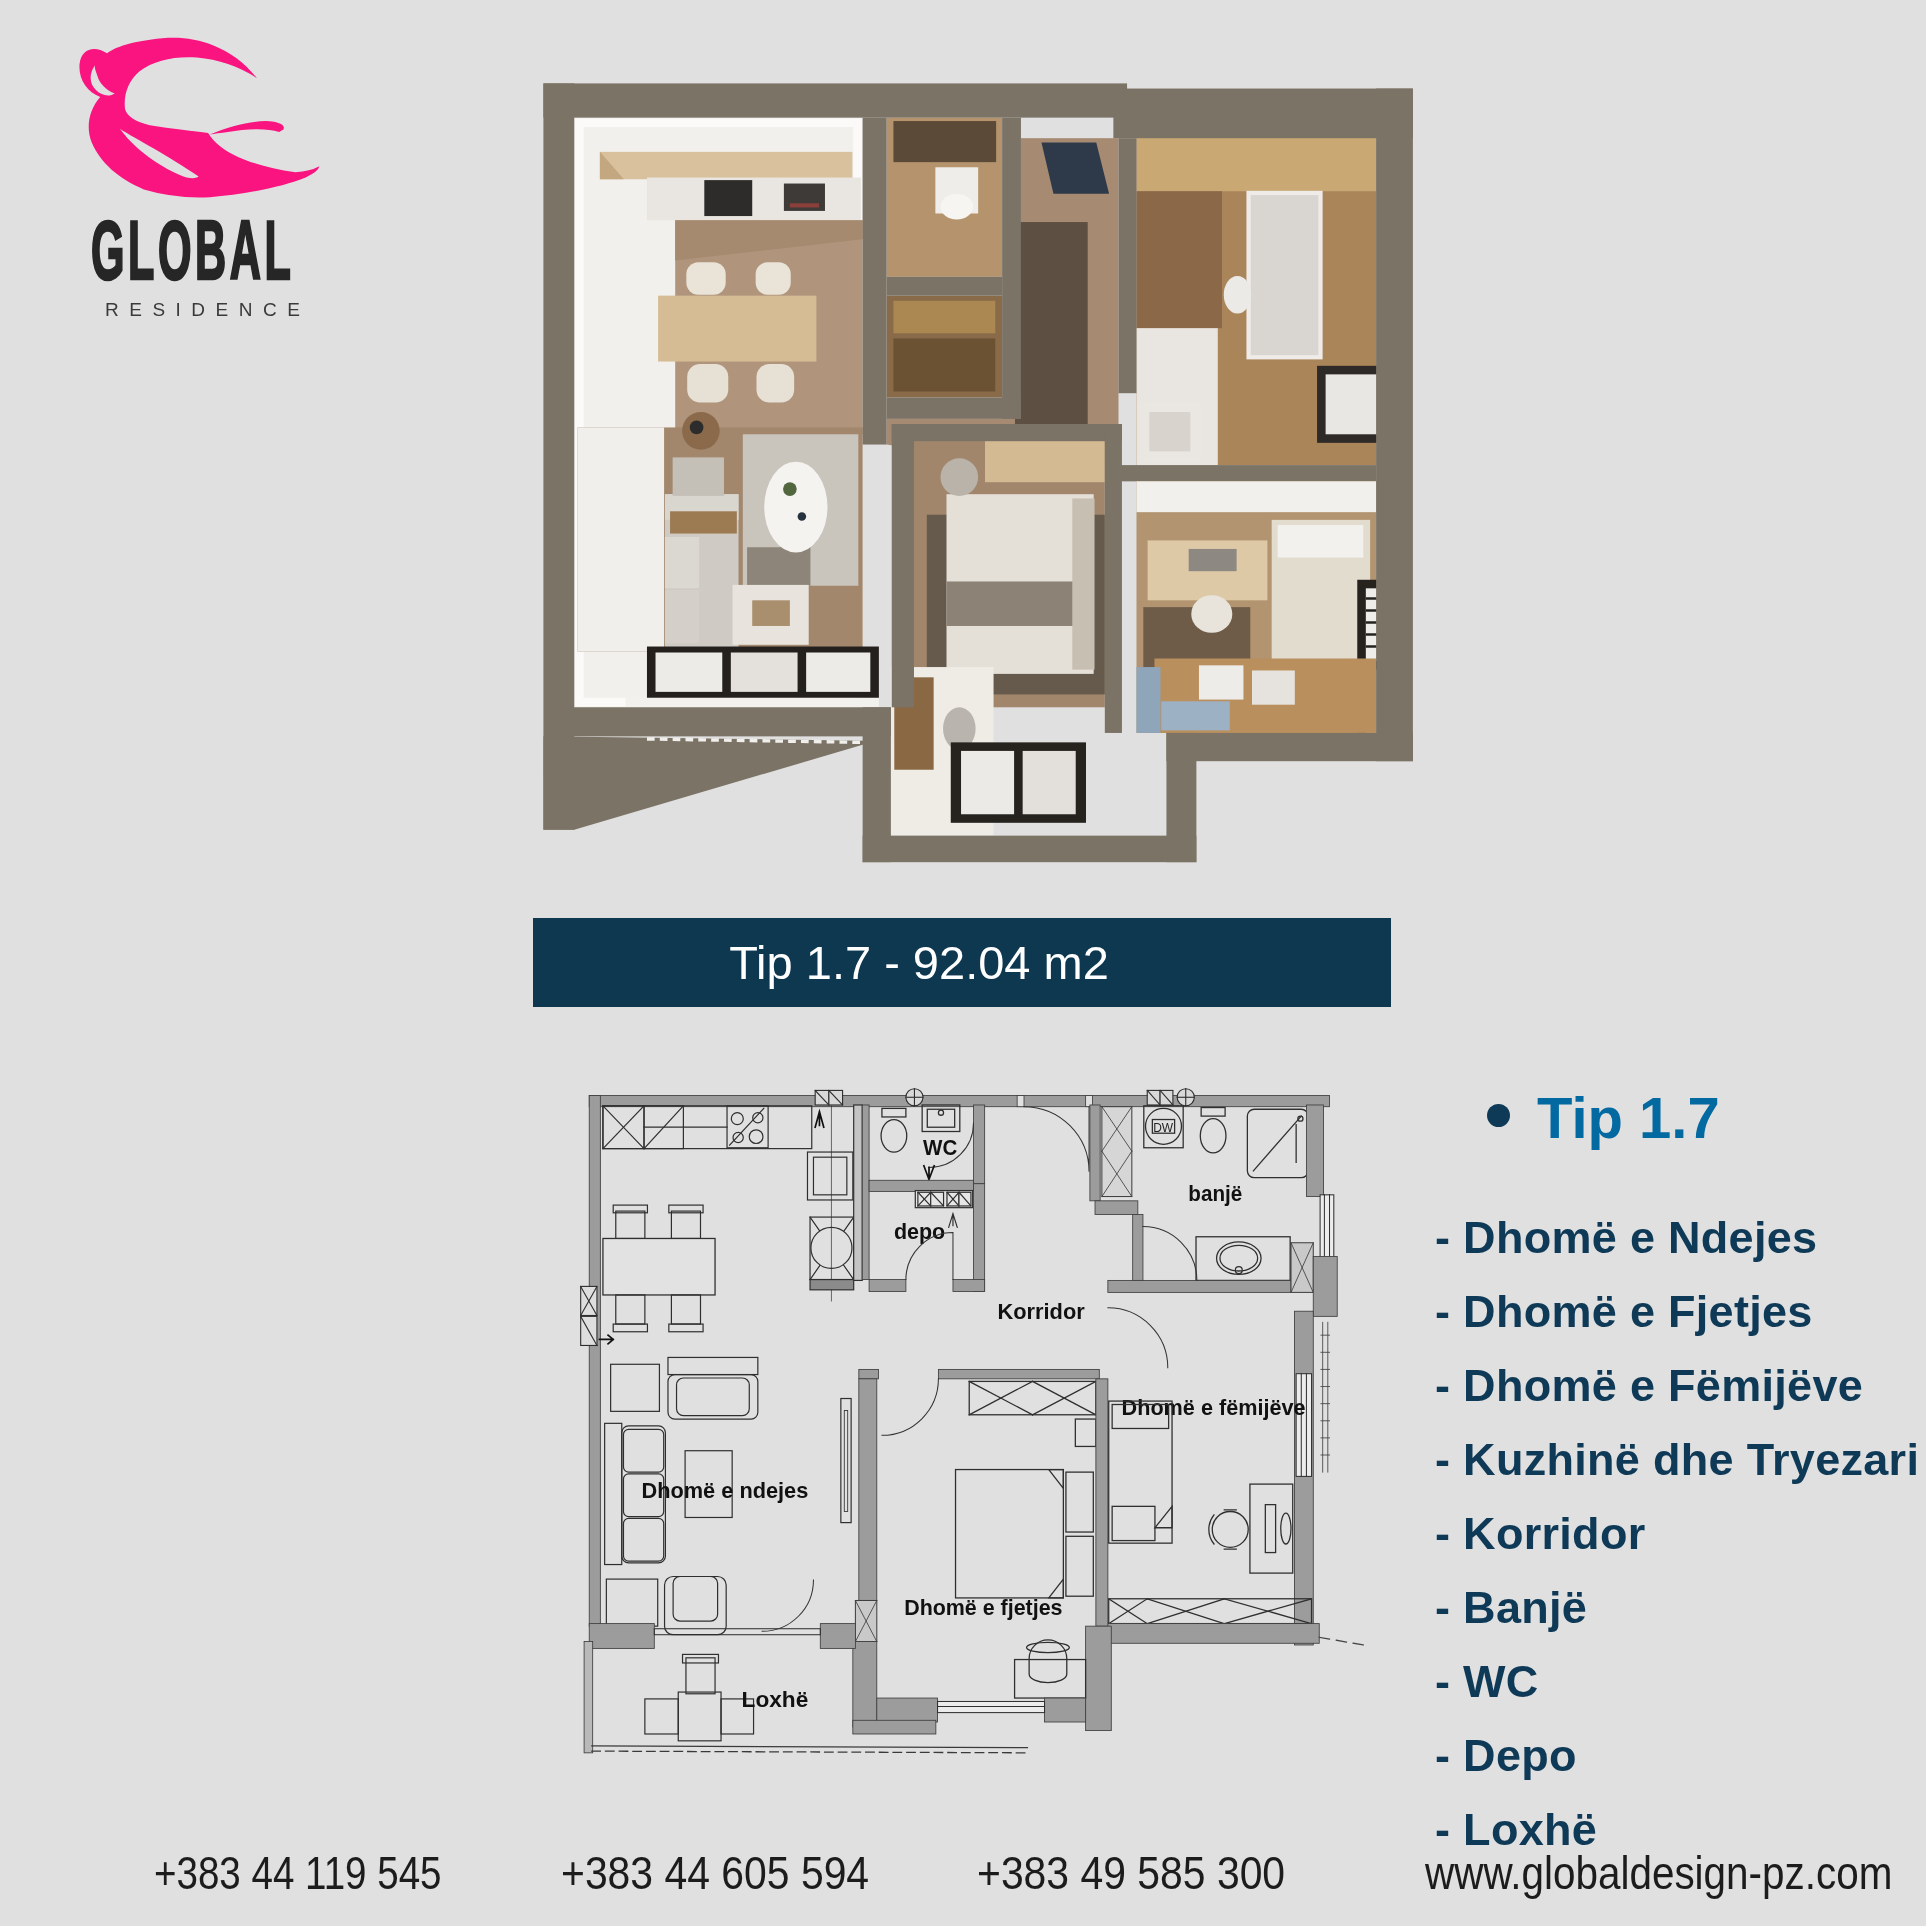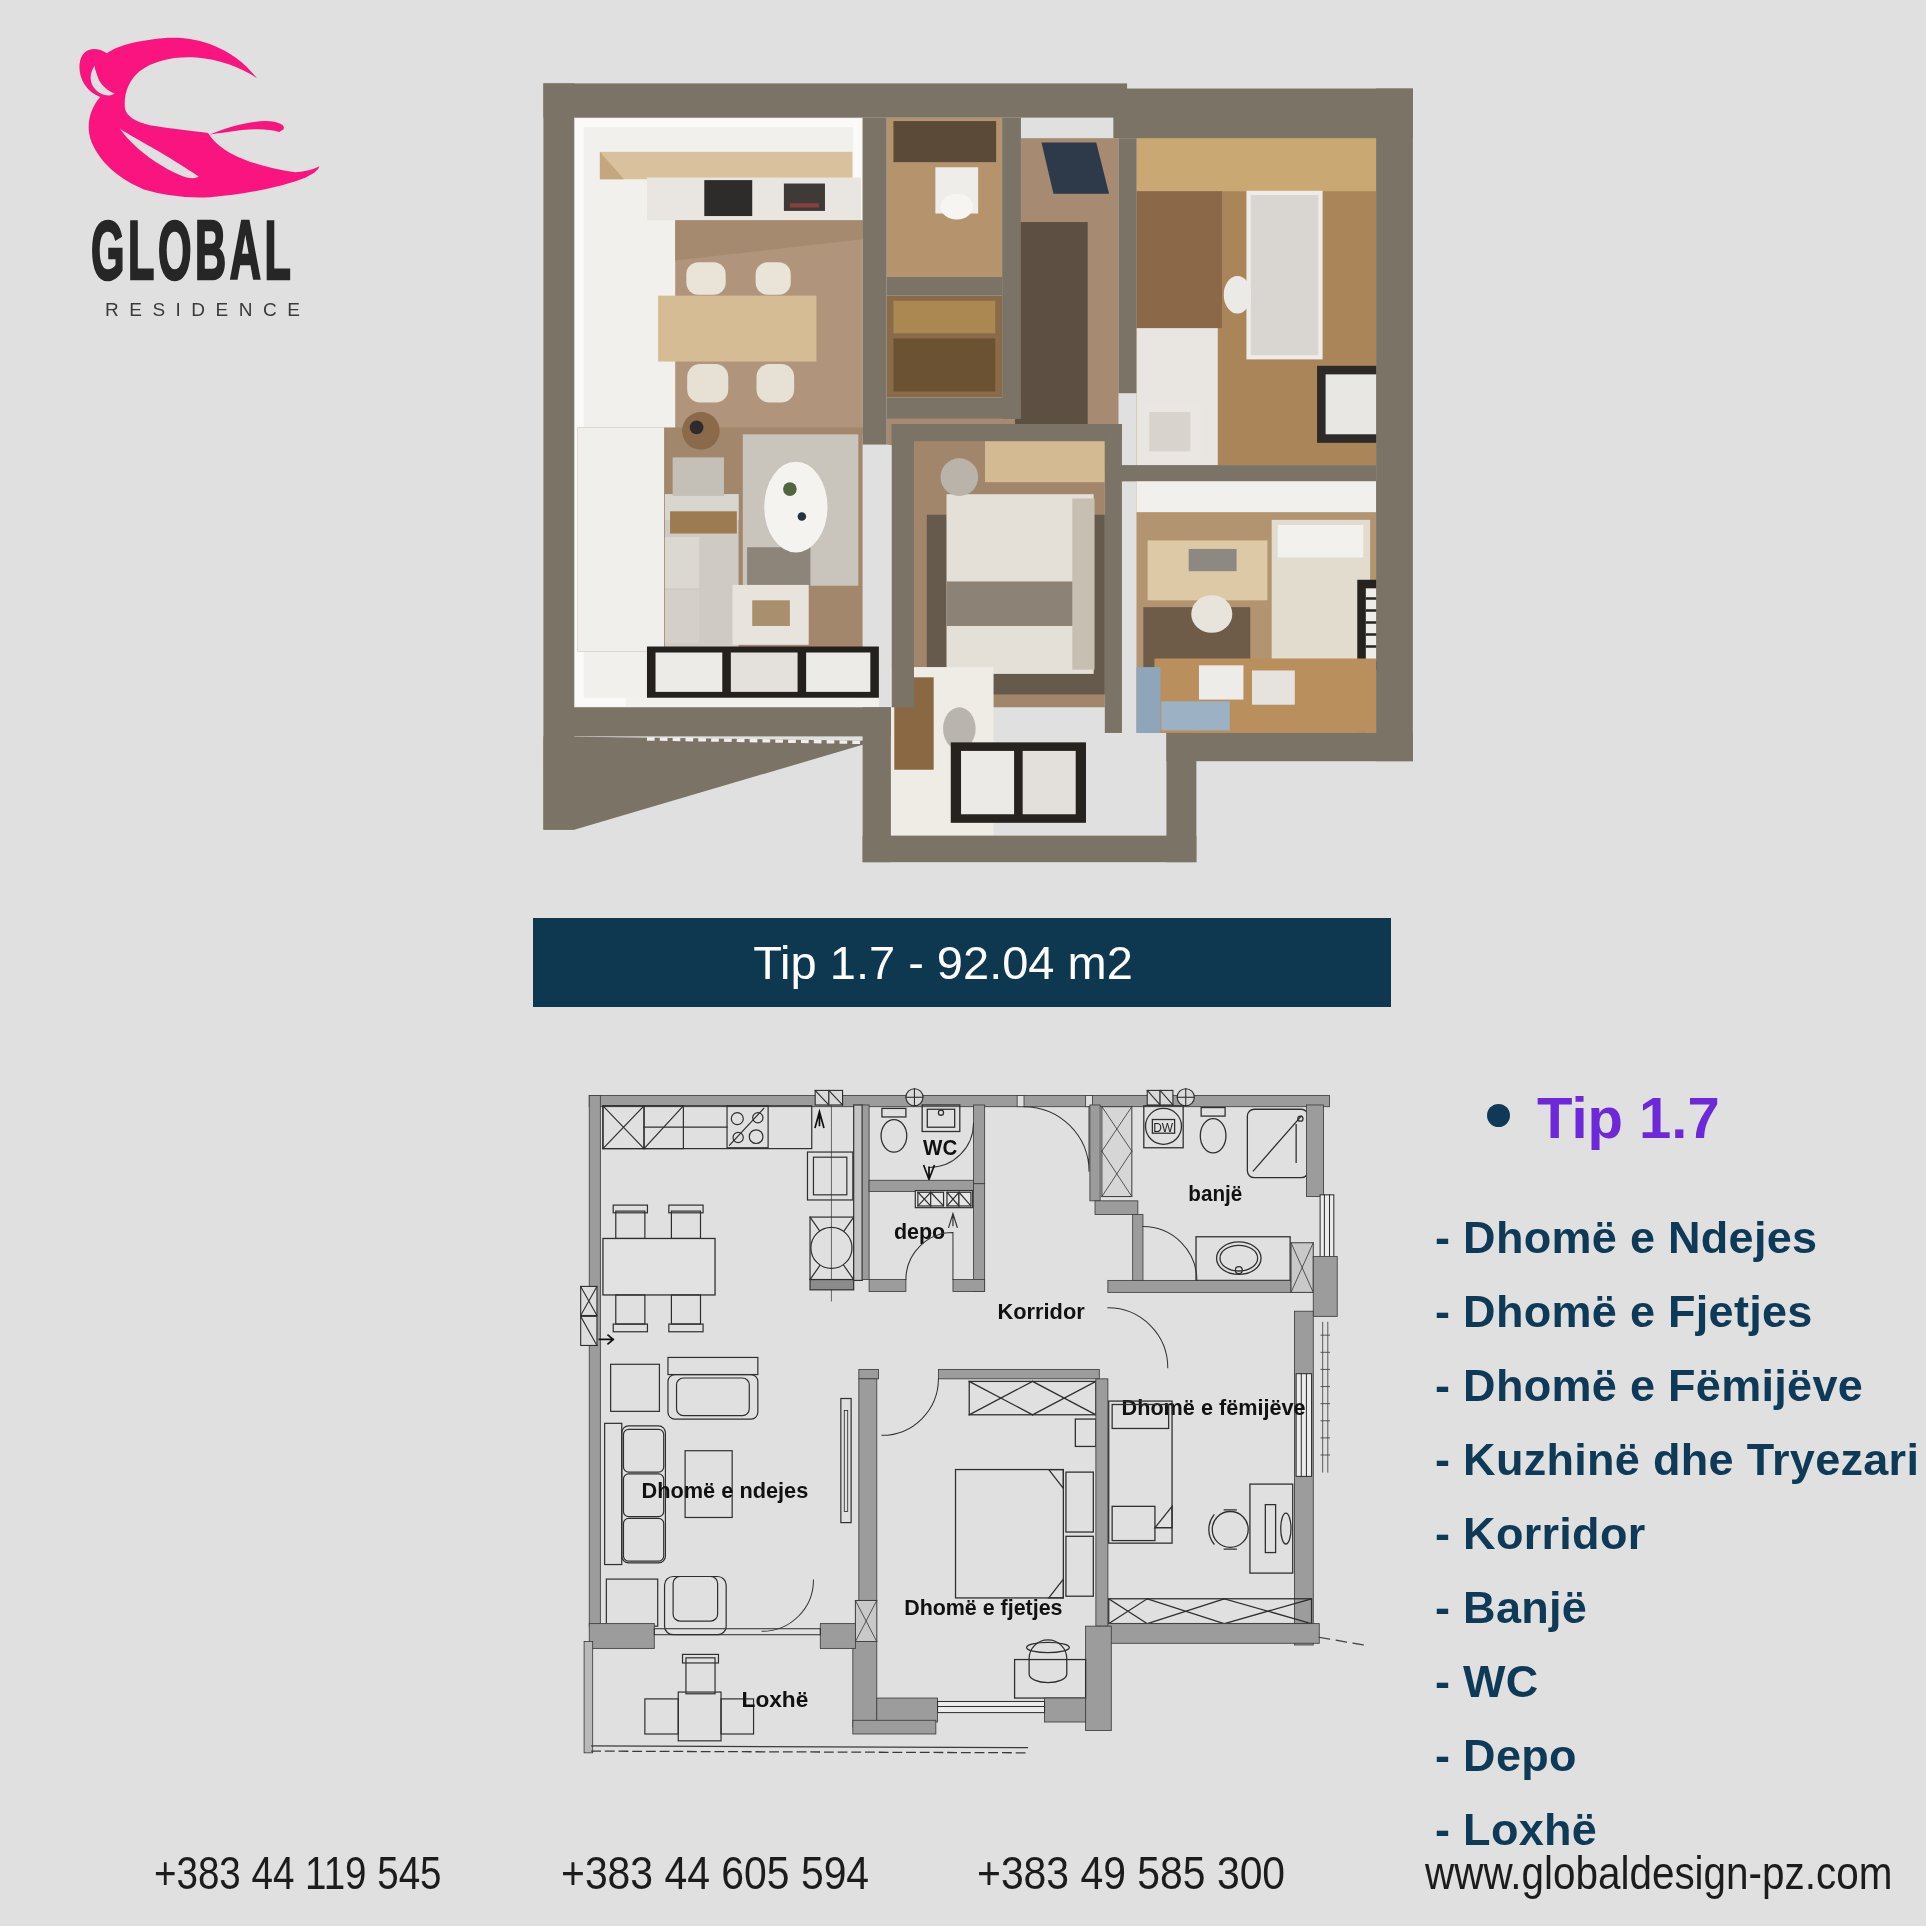--- a/index.html
+++ b/index.html
@@ -223,21 +223,21 @@
 
     <rect x="60" y="747" width="380" height="34" fill="#7b7366"></rect>
 
     <polygon points="34,781 410,786 410,790 70,890 34,890" fill="#7b7366"></polygon>
     <line x1="155" y1="784" x2="408" y2="788" stroke="#f1efeb" stroke-width="4" stroke-dasharray="9 6"></line>
   </g>
 </svg>
 
 <div class="abs" style="left:533px;top:918px;width:858px;height:89px;background:#0d3850;"></div>
 
-<div class="abs" style="left:558px;top:935px;width:770px;text-align:center;color:#ffffff;font-size:47px;white-space:nowrap;">Tip 1.7 - 92.04 m2</div>
+<div class="abs" style="left:534px;top:935px;width:770px;text-align:center;color:#ffffff;font-size:47px;white-space:nowrap;">Tip 1.7 - 92.04 m2</div>
 
 <svg class="abs" style="left:548px;top:1087px" width="1130" height="736" viewBox="0 0 1320 860">
   <g id="plan2d" stroke-linecap="square">
 
     <rect x="48" y="10" width="865" height="13" fill="#9c9c9c" stroke="#3f3f3f" stroke-width="1"></rect>
 
     <rect x="48" y="10" width="13" height="620" fill="#9c9c9c" stroke="#3f3f3f" stroke-width="1"></rect>
 
     <g stroke="#2f2f2f" stroke-width="1.3" fill="#d9d9d9">
       <rect x="312" y="4" width="16" height="17"></rect>
@@ -592,21 +592,21 @@
 
     <g stroke="#3a3a3a" fill="none">
       <line x1="51" y1="770" x2="560" y2="772" stroke-width="1.5"></line>
       <line x1="51" y1="776" x2="560" y2="778" stroke-width="1.5" stroke-dasharray="10 6"></line>
     </g>
   </g>
 </svg>
 
 <div class="abs" style="left:1487px;top:1104px;width:23px;height:23px;border-radius:50%;background:#0e3a57;"></div>
 
-<div class="abs" style="left:1537px;top:1084px;color:#6d28d9;font-weight:bold;font-size:58px;white-space:nowrap;">Tip 1.7</div>
+<div class="abs" style="left:1537px;top:1084px;color:#0369a1;font-weight:bold;font-size:58px;white-space:nowrap;">Tip 1.7</div>
 
 <div class="abs" style="left:1435px;top:1201px;color:#0e3a57;font-weight:bold;font-size:45px;line-height:74px;letter-spacing:0.3px;white-space:nowrap;">
 - Dhomë e Ndejes<br>
 - Dhomë e Fjetjes<br>
 - Dhomë e Fëmijëve<br>
 - Kuzhinë dhe Tryezari<br>
 - Korridor<br>
 - Banjë<br>
 - WC<br>
 - Depo<br>

